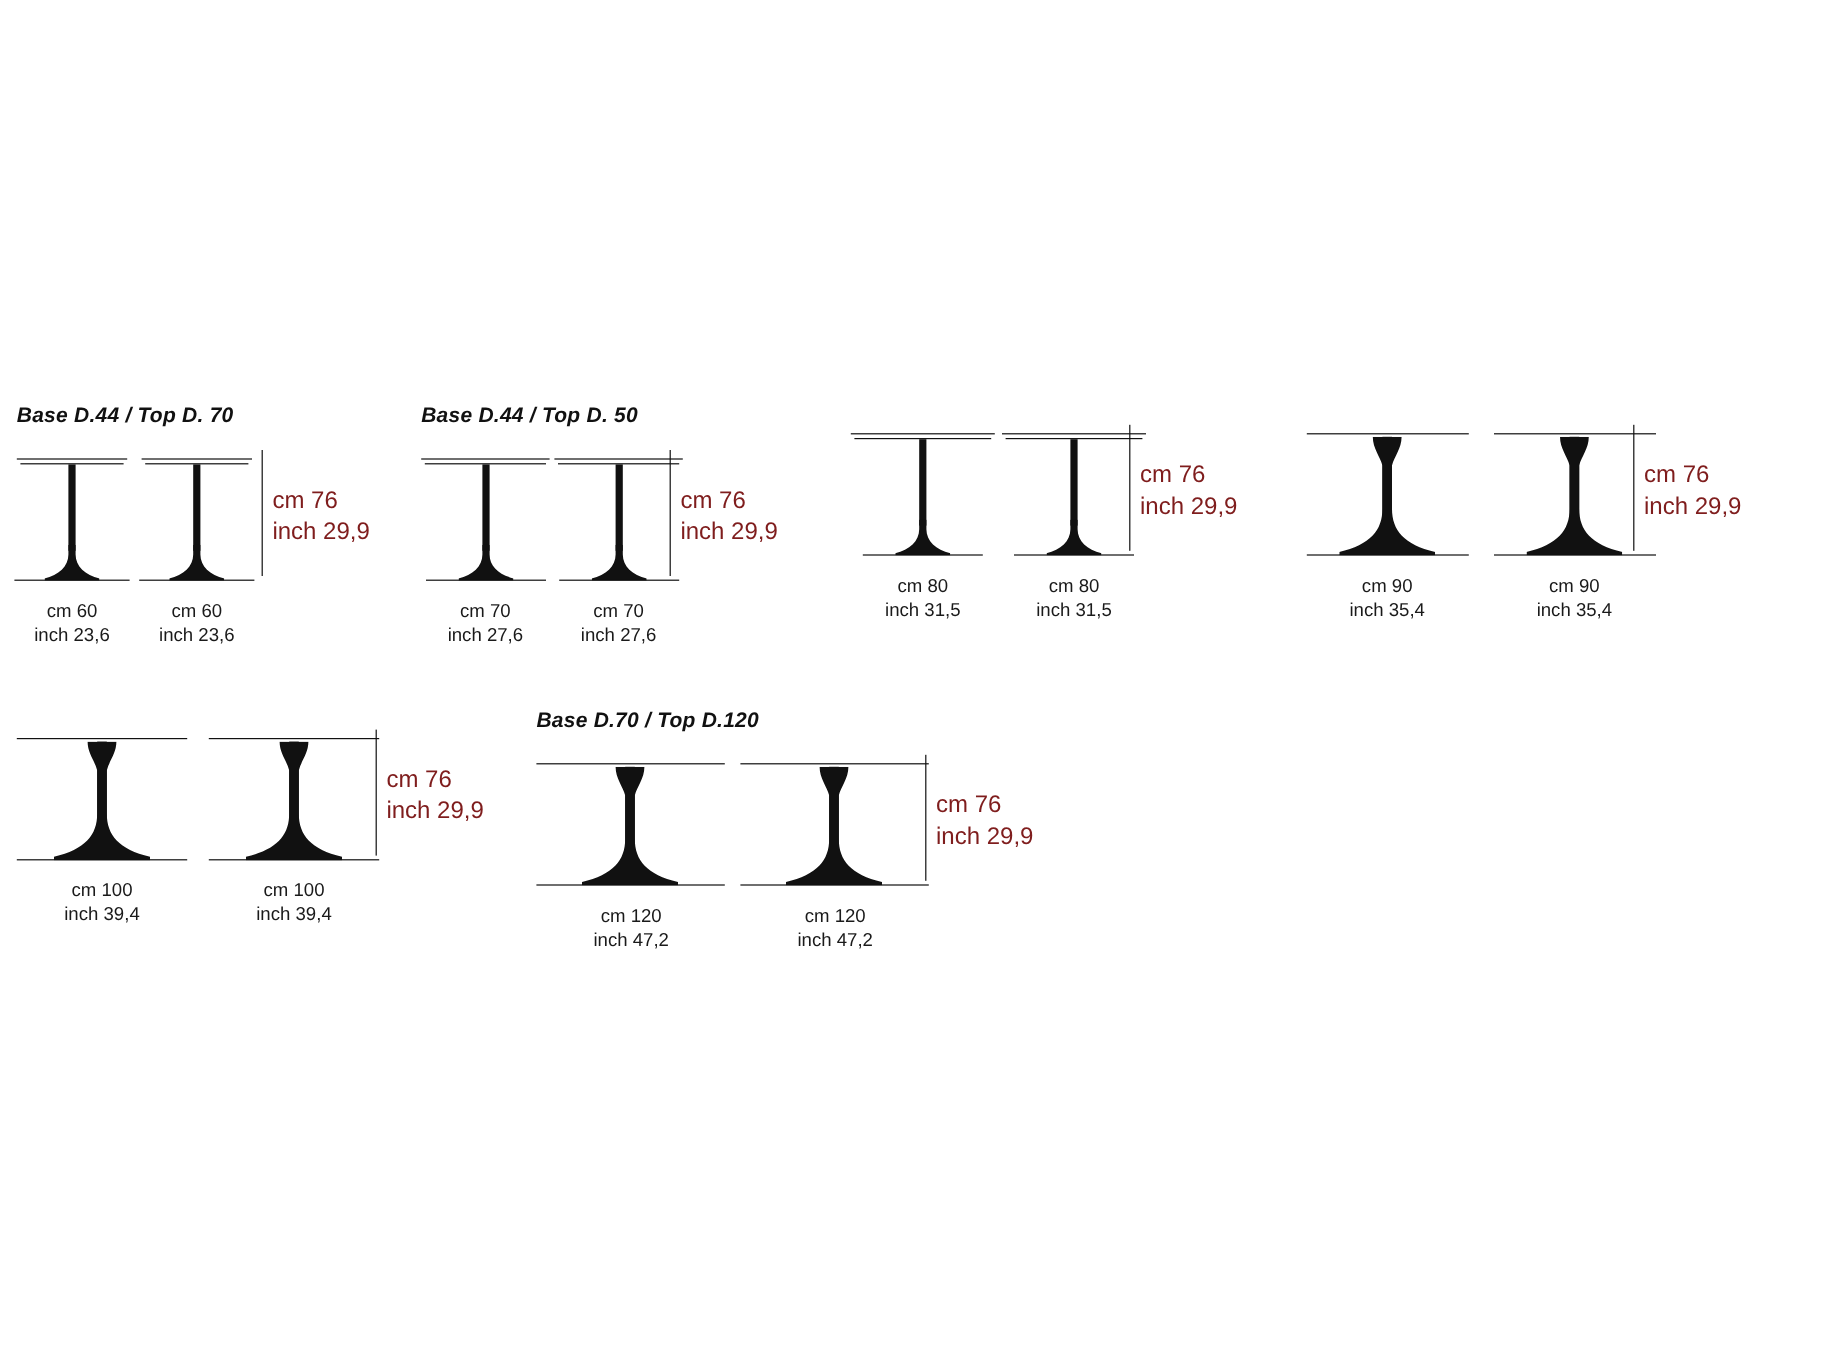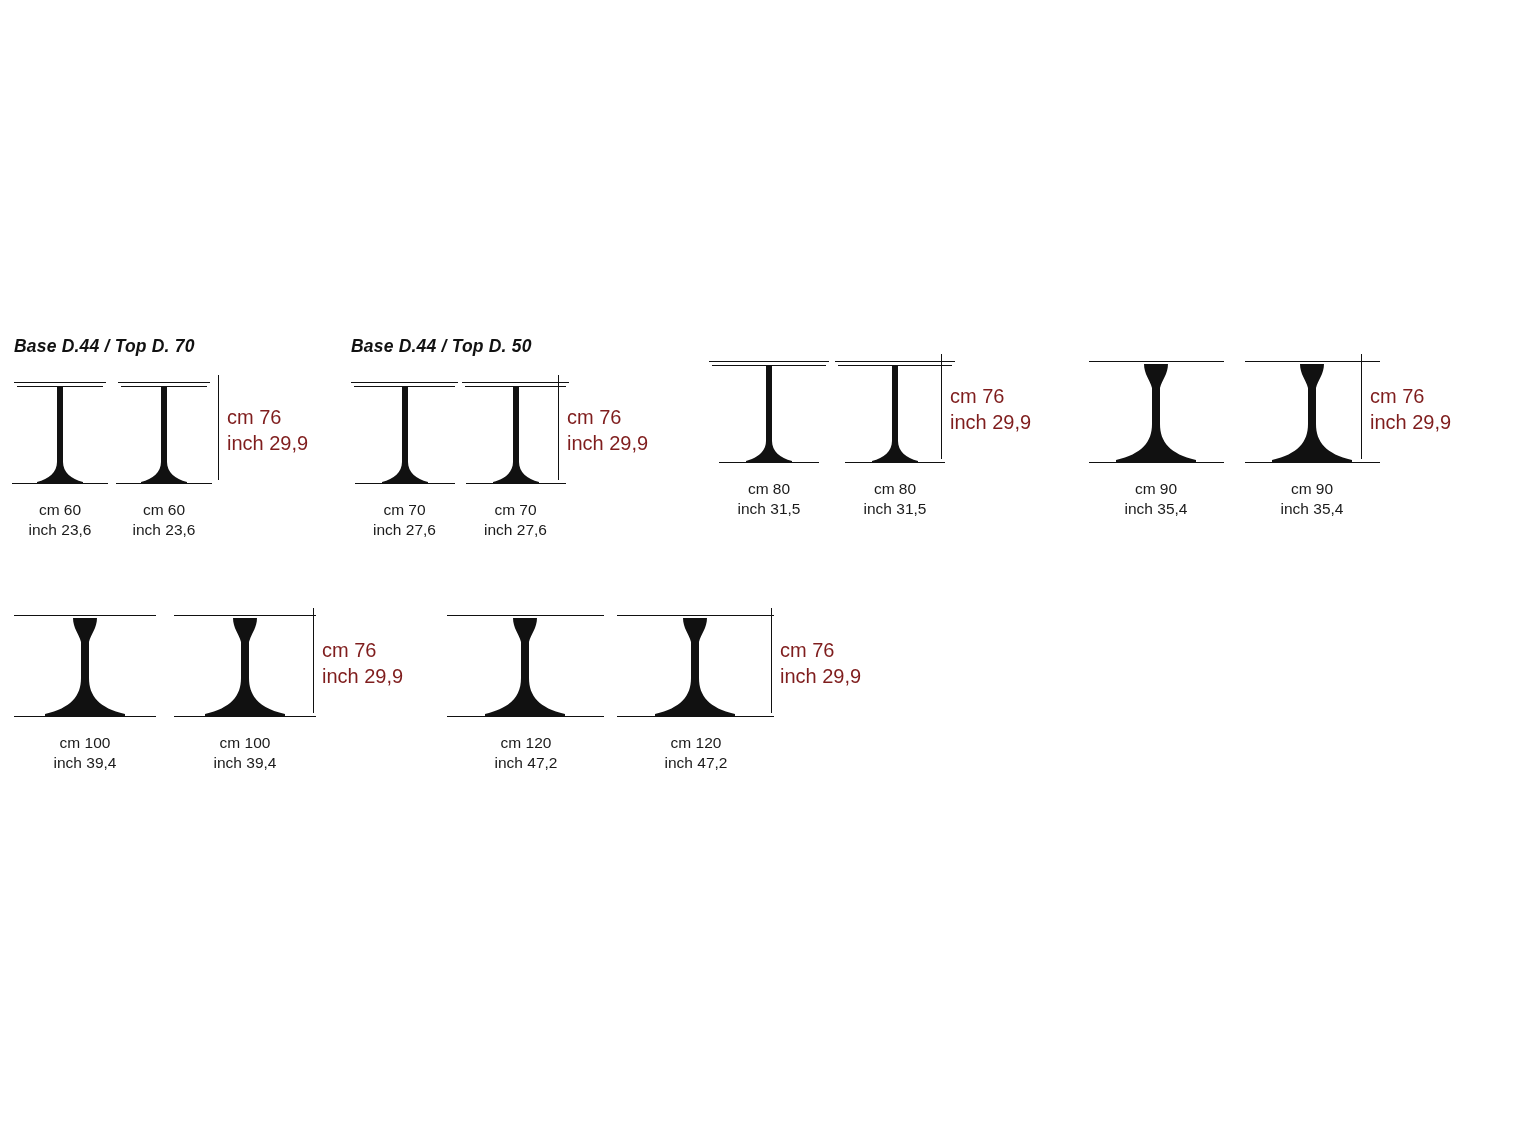--- a/index.html
+++ b/index.html
@@ -330,20 +330,21 @@
         <div class="vlabel" style="top:30px;">
           <div>cm 76</div>
           <div>inch 29,9</div>
         </div>
       </div>
 
     </div>
   </div>
 
   <div class="group" style="left:447px; top:590px;">
+    <div class="group-title">Base D.70 / Top D.120</div>
 
     <div class="group-body" style="margin-top:18px; width:430px; height:170px;">
 
       <div class="table-fig" style="left:0px; bottom:58px; width:157px; height:105px;">
         <div class="topline thin" style="left:0px; width:157px; top:0px;"></div>
         <div class="stem" style="left:74px; top:3px; width:8px; height:74px;"></div>
         <div class="flare" style="left:38px; top:3px; width:80px; height:99px;">
           <svg width="80" height="99" viewBox="0 0 80 99">
             <path d="M28 0 C28 10 34 16 36 24 L36 60 C36 78 26 90 0 96 L0 99 L80 99 L80 96 C54 90 44 78 44 60 L44 24 C46 16 52 10 52 0 Z" fill="#111"></path>
           </svg>

